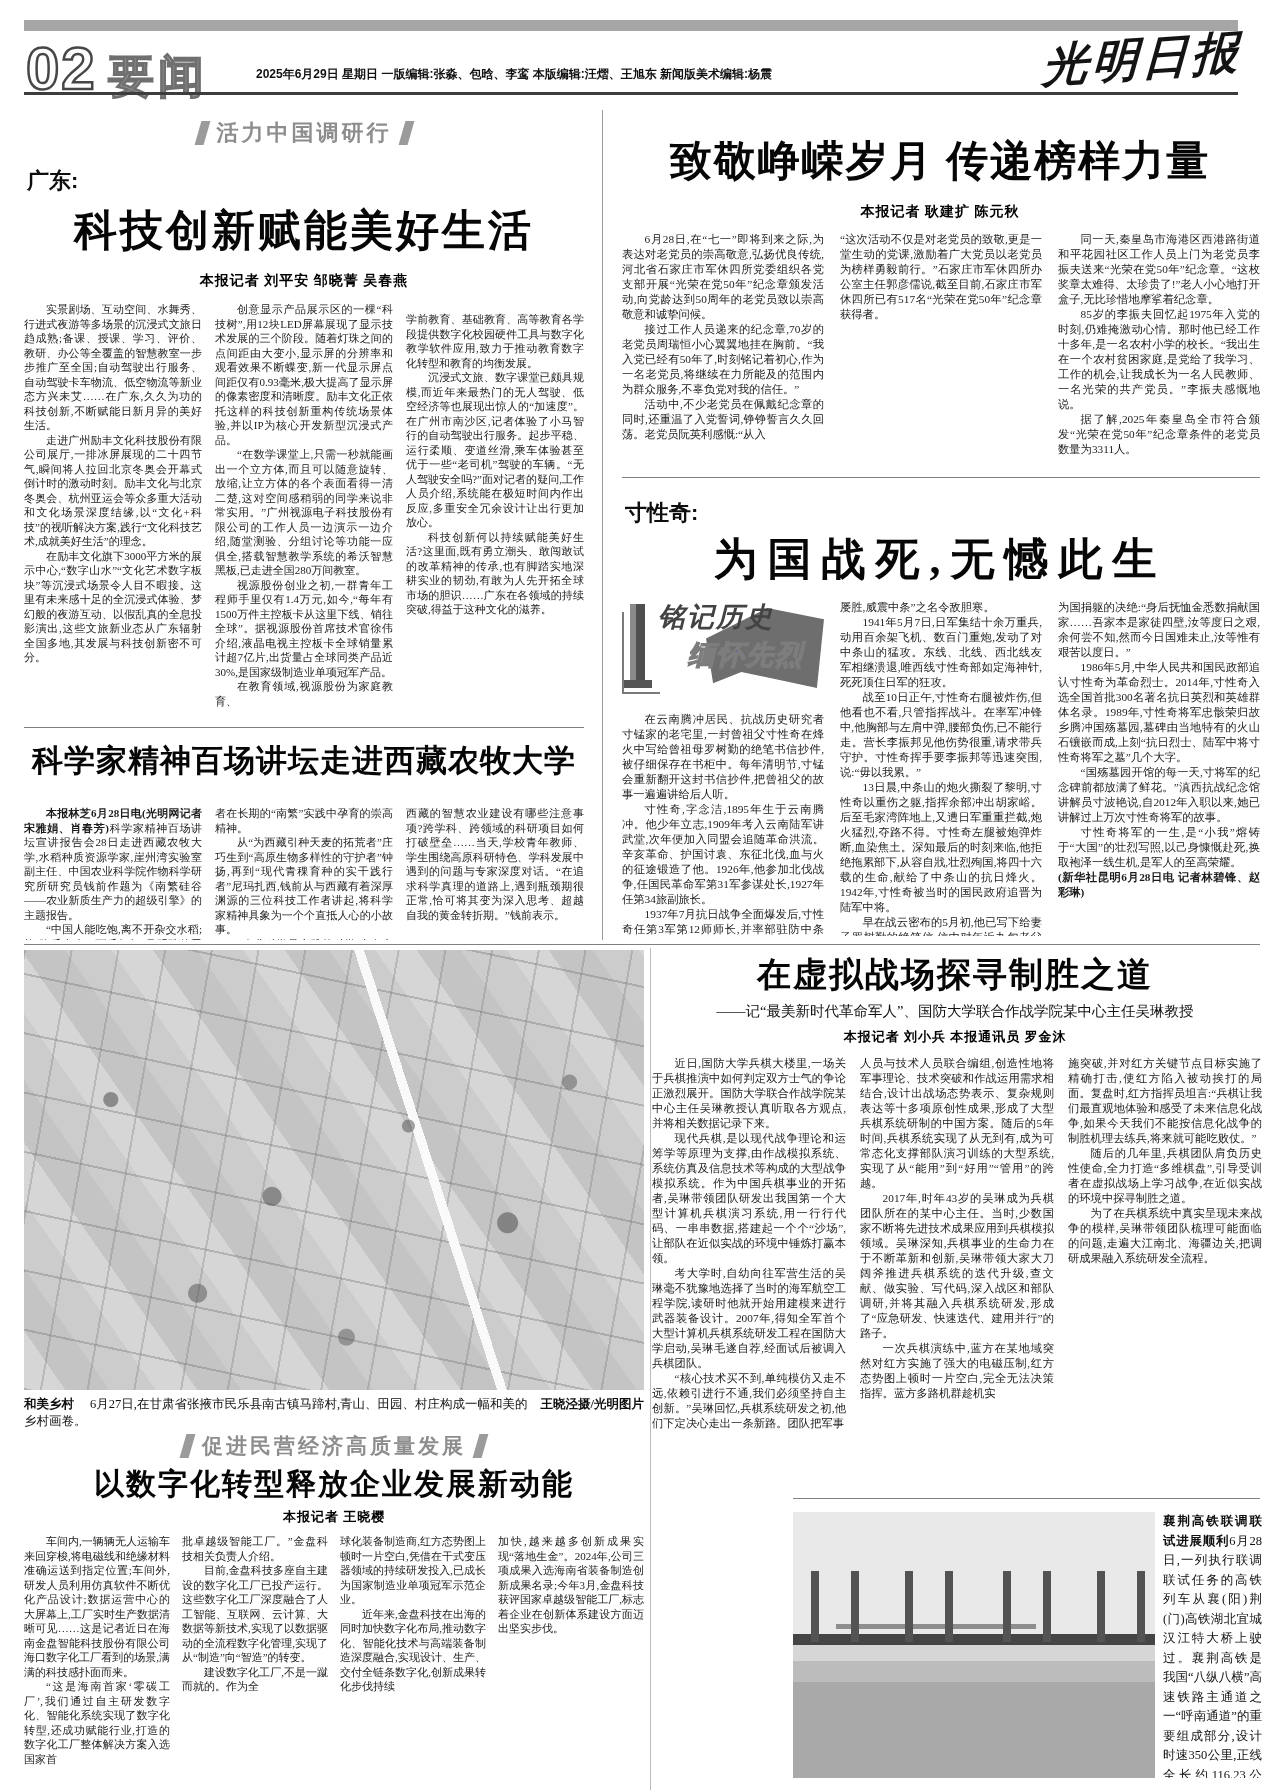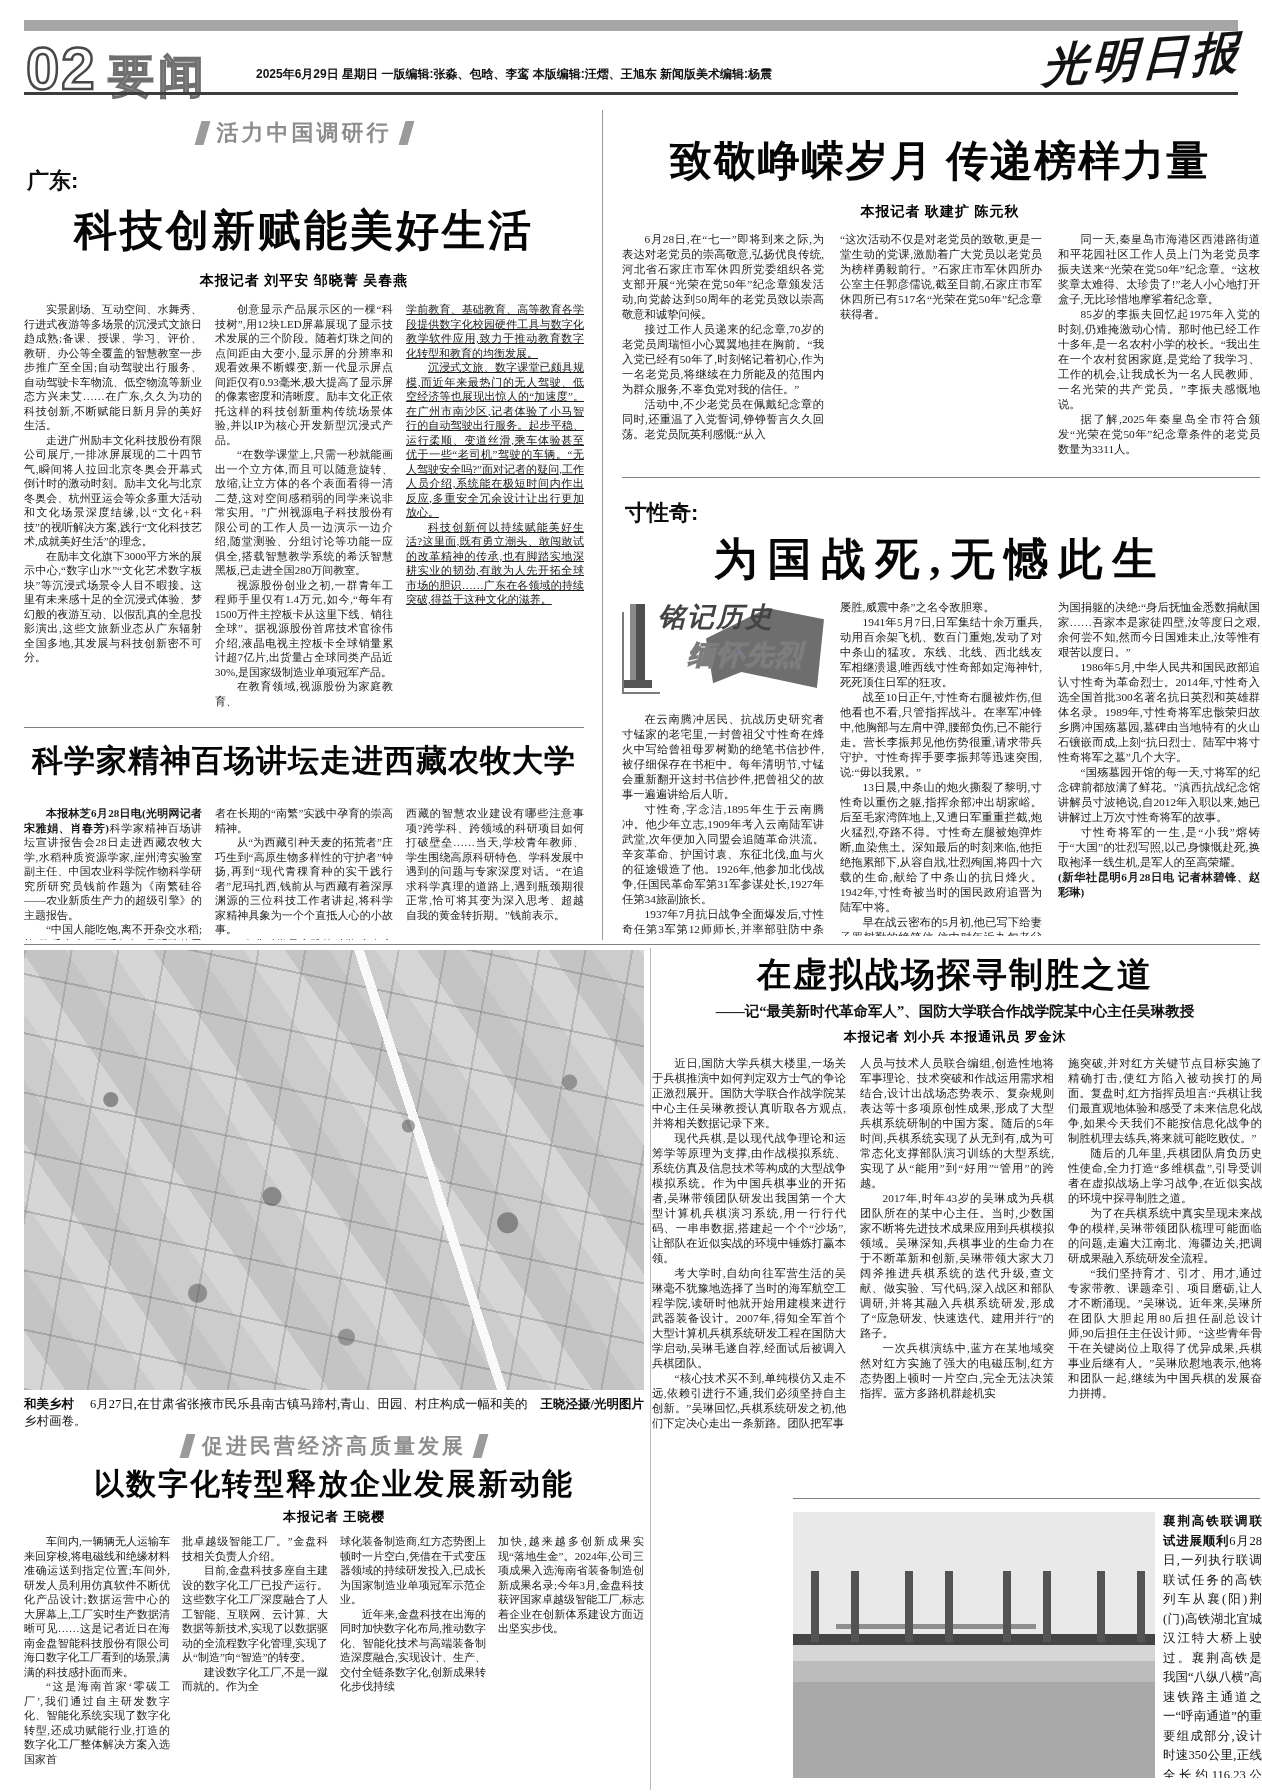--- a/index.html
+++ b/index.html
@@ -20,21 +20,21 @@
   .thinrule{background:#808080;height:1px;}
   .vrule{background:#9a9a9a;width:1px;}
   
   .tag{display:flex;align-items:center;justify-content:center;gap:10px;
        font-family:"Liberation Sans","DejaVu Sans",sans-serif;font-weight:700;
        font-size:22px;color:#8d8d8d;letter-spacing:3px;}
   .tagbar{width:9px;height:24px;background:#9b9b9b;transform:skewX(-16deg);}
   .kicker{font-family:"Liberation Sans","DejaVu Sans",sans-serif;font-weight:700;font-size:22px;color:#0e0e0e;}
   .headline{font-weight:700;color:#060606;text-align:center;}
   .byline{text-align:center;font-size:14px;font-weight:600;color:#000;letter-spacing:1px;}
-  .subtitle{text-align:center;font-size:14.5px;font-weight:700;color:#111;}
+  .subtitle{text-align:center;font-size:14.5px;font-weight:400;color:#111;}
   
   .col{position:absolute;overflow:hidden;font-size:11px;line-height:14.5px;color:#1b1b1b;}
   .col-s{font-size:11.3px;line-height:15px;}
   .para{margin:0;text-indent:2em;text-align:justify;}
   .flush .para:first-child{text-indent:0;}
   .wire{margin:0;text-align:justify;font-weight:700;}
   .lede-strong{font-weight:700;}
   
   .badge{position:relative;width:100%;height:100px;margin:2px 0 10px 0;}
   .badge-flag{position:absolute;right:0;top:6px;width:118px;height:80px;background:#6e6e6e;
@@ -101,21 +101,21 @@
     <p class="para">实景剧场、互动空间、水舞秀、行进式夜游等多场景的沉浸式文旅日趋成熟;备课、授课、学习、评价、教研、办公等全覆盖的智慧教室一步步推广至全国;自动驾驶出行服务、自动驾驶卡车物流、低空物流等新业态方兴未艾……在广东,久久为功的科技创新,不断赋能日新月异的美好生活。</p>
     <p class="para">走进广州励丰文化科技股份有限公司展厅,一排冰屏展现的二十四节气,瞬间将人拉回北京冬奥会开幕式倒计时的激动时刻。励丰文化与北京冬奥会、杭州亚运会等众多重大活动和文化场景深度结缘,以“文化+科技”的视听解决方案,践行“文化科技艺术,成就美好生活”的理念。</p>
     <p class="para">在励丰文化旗下3000平方米的展示中心,“数字山水”“文化艺术数字板块”等沉浸式场景令人目不暇接。这里有未来感十足的全沉浸式体验、梦幻般的夜游互动、以假乱真的全息投影演出,这些文旅新业态从广东辐射全国多地,其发展与科技创新密不可分。</p>
   </div>
 <div class="col" style="left:215px;top:302px;width:178px;height:412px;">
     <p class="para">创意显示产品展示区的一棵“科技树”,用12块LED屏幕展现了显示技术发展的三个阶段。随着灯珠之间的点间距由大变小,显示屏的分辨率和观看效果不断蝶变,新一代显示屏点间距仅有0.93毫米,极大提高了显示屏的像素密度和清晰度。励丰文化正依托这样的科技创新重构传统场景体验,并以IP为核心开发新型沉浸式产品。</p>
     <p class="para">“在数学课堂上,只需一秒就能画出一个立方体,而且可以随意旋转、放缩,让立方体的各个表面看得一清二楚,这对空间感稍弱的同学来说非常实用。”广州视源电子科技股份有限公司的工作人员一边演示一边介绍,随堂测验、分组讨论等功能一应俱全,搭载智慧教学系统的希沃智慧黑板,已走进全国280万间教室。</p>
     <p class="para">视源股份创业之初,一群青年工程师手里仅有1.4万元,如今,“每年有1500万件主控板卡从这里下线、销往全球”。据视源股份首席技术官徐伟介绍,液晶电视主控板卡全球销量累计超7亿片,出货量占全球同类产品近30%,是国家级制造业单项冠军产品。</p>
     <p class="para">在教育领域,视源股份为家庭教育、</p>
   </div>
-<div class="col flush" style="left:406px;top:302px;width:178px;height:412px;text-decoration:underline;">
+<div class="col flush" style="left:406px;top:312px;width:178px;height:412px;">
     <p class="para">学前教育、基础教育、高等教育各学段提供数字化校园硬件工具与数字化教学软件应用,致力于推动教育数字化转型和教育的均衡发展。</p>
     <p class="para">沉浸式文旅、数字课堂已颇具规模,而近年来最热门的无人驾驶、低空经济等也展现出惊人的“加速度”。在广州市南沙区,记者体验了小马智行的自动驾驶出行服务。起步平稳、运行柔顺、变道丝滑,乘车体验甚至优于一些“老司机”驾驶的车辆。“无人驾驶安全吗?”面对记者的疑问,工作人员介绍,系统能在极短时间内作出反应,多重安全冗余设计让出行更加放心。</p>
     <p class="para">科技创新何以持续赋能美好生活?这里面,既有勇立潮头、敢闯敢试的改革精神的传承,也有脚踏实地深耕实业的韧劲,有敢为人先开拓全球市场的胆识……广东在各领域的持续突破,得益于这种文化的滋养。</p>
   </div>
 <div class="abs thinrule" style="left:24px;top:727px;width:560px;"></div>
 
 <div class="abs headline" style="left:24px;top:740px;width:560px;font-size:31px;letter-spacing:1px;">科学家精神百场讲坛走进西藏农牧大学</div>
 <div class="col" style="left:24px;top:806px;width:178px;height:134px;">
   <p class="para"><strong class="lede-strong">本报林芝6月28日电(光明网记者宋雅娟、肖春芳)</strong><span>科学家精神百场讲坛宣讲报告会28日走进西藏农牧大学,水稻种质资源学家,崖州湾实验室副主任、中国农业科学院作物科学研究所研究员钱前作题为《南繁硅谷——农业新质生产力的超级引擎》的主题报告。</span></p>
   <div>
@@ -201,21 +201,20 @@
   </div>
 <div class="col col-s flush" style="left:860px;top:1056px;width:194px;height:434px;">
     <p class="para">人员与技术人员联合编组,创造性地将军事理论、技术突破和作战运用需求相结合,设计出战场态势表示、复杂规则表达等十多项原创性成果,形成了大型兵棋系统研制的中国方案。随后的5年时间,兵棋系统实现了从无到有,成为可常态化支撑部队演习训练的大型系统,实现了从“能用”到“好用”“管用”的跨越。</p>
     <p class="para">2017年,时年43岁的吴琳成为兵棋团队所在的某中心主任。当时,少数国家不断将先进技术成果应用到兵棋模拟领域。吴琳深知,兵棋事业的生命力在于不断革新和创新,吴琳带领大家大刀阔斧推进兵棋系统的迭代升级,查文献、做实验、写代码,深入战区和部队调研,并将其融入兵棋系统研发,形成了“应急研发、快速迭代、建用并行”的路子。</p>
     <p class="para">一次兵棋演练中,蓝方在某地域突然对红方实施了强大的电磁压制,红方态势图上顿时一片空白,完全无法决策指挥。蓝方多路机群趁机实</p>
   </div>
 <div class="col col-s flush" style="left:1068px;top:1056px;width:194px;height:434px;">
     <p class="para">施突破,并对红方关键节点目标实施了精确打击,使红方陷入被动挨打的局面。复盘时,红方指挥员坦言:“兵棋让我们最直观地体验和感受了未来信息化战争,如果今天我们不能按信息化战争的制胜机理去练兵,将来就可能吃败仗。”</p>
     <p class="para">随后的几年里,兵棋团队肩负历史性使命,全力打造“多维棋盘”,引导受训者在虚拟战场上学习战争,在近似实战的环境中探寻制胜之道。</p>
     <p class="para">为了在兵棋系统中真实呈现未来战争的模样,吴琳带领团队梳理可能面临的问题,走遍大江南北、海疆边关,把调研成果融入系统研发全流程。</p>
-    <p class="para">“我们坚持育才、引才、用才,通过专家带教、课题牵引、项目磨砺,让人才不断涌现。”吴琳说。近年来,吴琳所在团队大胆起用80后担任副总设计师,90后担任主任设计师。“这些青年骨干在关键岗位上取得了优异成果,兵棋事业后继有人。”吴琳欣慰地表示,他将和团队一起,继续为中国兵棋的发展奋力拼搏。</p>
   </div>
 <div class="abs thinrule" style="left:793px;top:1498px;width:467px;"></div>
 
 <div class="abs photo-bridge">
   <div class="train"></div>
   <div class="deck"></div>
   <div class="pylon" style="left:5%;"></div>
   <div class="pylon" style="left:16%;"></div>
   <div class="pylon" style="left:31%;"></div>
   <div class="pylon" style="left:42%;"></div>

